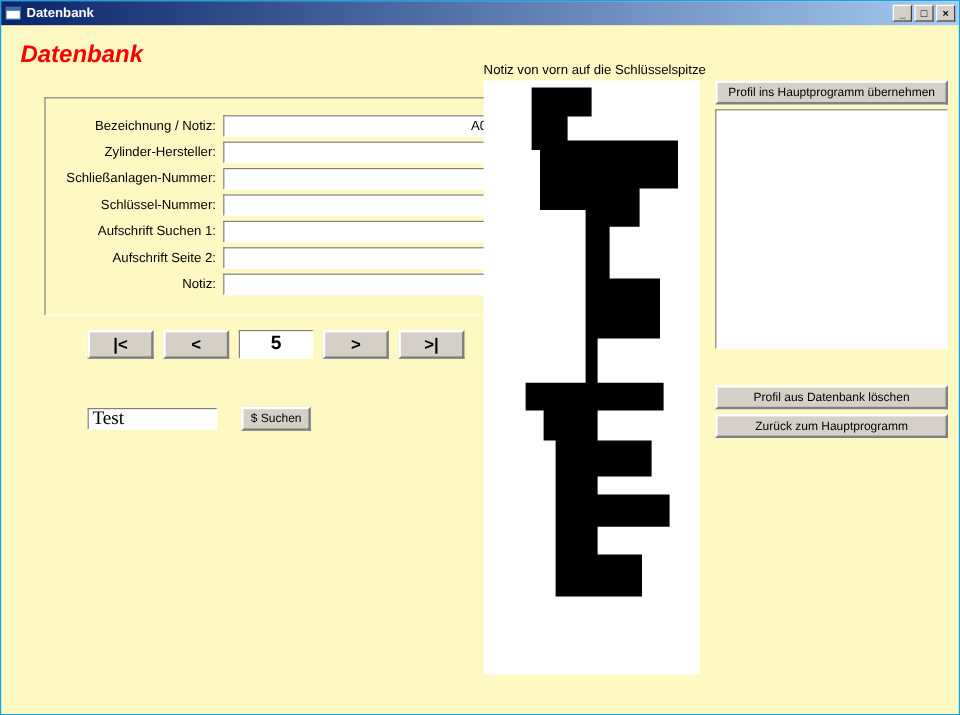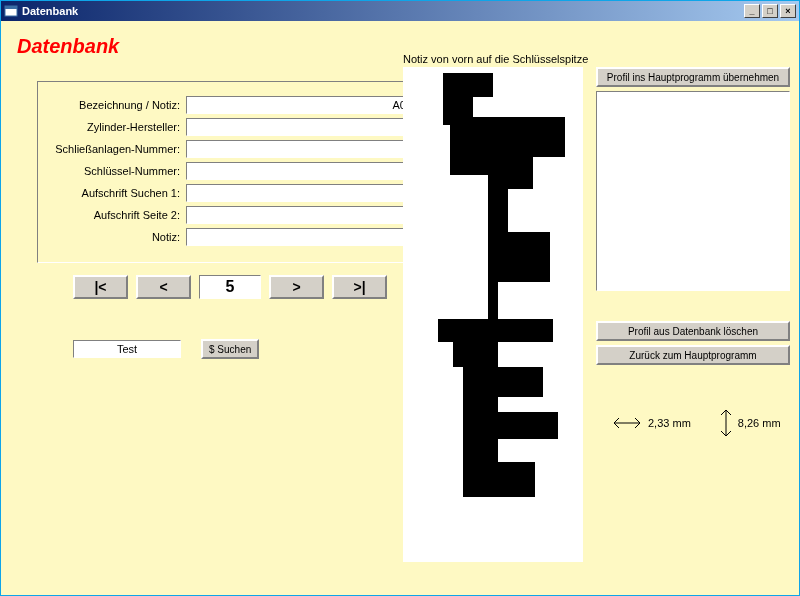--- a/index.html
+++ b/index.html
@@ -13,21 +13,21 @@
     .client { position: absolute; top: 20px; left: 0; right: 0; bottom: 0; padding: 10px; }
     .heading { color: #ff0000; font-size: 20px; font-weight: bold; font-style: italic; margin: 4px 0 12px 6px; }
     .form-panel { position: absolute; top: 60px; left: 8px; width: 390px; padding: 14px 10px 12px 10px; border: 1px solid #808080; border-right-color: #fff; border-bottom-color: #fff; margin-left: 28px; }
     .form-row { display: flex; align-items: center; margin-bottom: 4px; }
     .form-label { width: 138px; text-align: right; padding-right: 6px; font-size: 11px; }
     .form-input { flex: 1; height: 18px; border: 1px solid #808080; border-right-color: #fff; border-bottom-color: #fff; background: #fff; padding: 1px 3px; font-size: 11px; font-family: inherit; text-align: right; }
     .nav-bar { position: absolute; top: 254px; left: 72px; display: flex; gap: 8px; align-items: center; }
     .nav-btn { width: 55px; height: 24px; background: #d4d0c8; border: 2px solid #fff; border-right-color: #808080; border-bottom-color: #808080; font-size: 14px; font-weight: bold; cursor: pointer; }
     .nav-num { width: 62px; height: 24px; background: #fff; border: 1px solid #808080; border-right-color:#fff; border-bottom-color:#fff; text-align: center; font-size: 16px; font-weight: bold; line-height: 22px; }
     .search-row { position: absolute; top: 318px; left: 72px; display: flex; align-items: center; gap: 20px; }
-    .search-input { width: 108px; height: 18px; border: 1px solid #808080; border-right-color:#fff; border-bottom-color:#fff; background: #fff; padding: 1px 3px; font-size: 11px; font-family: Liberation Sans, sans-serif; text-align: center; }
+    .search-input { width: 108px; height: 18px; border: 1px solid #808080; border-right-color:#fff; border-bottom-color:#fff; background: #fff; padding: 1px 3px; font-size: 16px; font-family: Liberation Serif, serif; }
     .search-btn { height: 20px; padding: 0 6px; background: #d4d0c8; border: 2px solid #fff; border-right-color: #808080; border-bottom-color: #808080; font-size: 10px; cursor: pointer; }
     .profile-label { position: absolute; top: 32px; left: 402px; font-size: 11px; }
     .profile-canvas { position: absolute; top: 46px; left: 402px; width: 180px; height: 495px; background: #fff; border: 0; }
     .right-panel { position: absolute; top: 46px; left: 595px; width: 194px; }
     .full-btn { width: 194px; height: 20px; background: #d4d0c8; border: 2px solid #fff; border-right-color: #808080; border-bottom-color: #808080; font-size: 10px; cursor: pointer; margin-bottom: 4px; }
     .preview-box { width: 194px; height: 200px; background: #fff; border: 1px solid #808080; border-right-color:#fff; border-bottom-color:#fff; margin-bottom: 6px; }
     .dims { position: absolute; top: 386px; left: 610px; display: flex; gap: 28px; align-items: center; font-size: 11px; }
     .dim-item { display: flex; align-items: center; gap: 5px; }
     svg { display: block; }
   </style>
@@ -106,36 +106,14 @@
     </div>
 
     <div class="right-panel">
       <button class="full-btn">Profil ins Hauptprogramm übernehmen</button>
       <div class="preview-box"></div>
       <div style="height:24px"></div>
       <button class="full-btn">Profil aus Datenbank löschen</button>
       <button class="full-btn">Zurück zum Hauptprogramm</button>
     </div>
 
-    <div class="dims">
-      <div class="dim-item">
-        <span>
-          <svg width="32" height="14">
-              <line x1="3" y1="7" x2="29" y2="7" stroke="#000" stroke-width="1"></line>
-              <polyline points="8,2 3,7 8,12" fill="none" stroke="#000"></polyline>
-              <polyline points="24,2 29,7 24,12" fill="none" stroke="#000"></polyline>
-            </svg>
-        </span>
-        <span>2,33 mm</span>
-      </div>
-      <div class="dim-item">
-        <span>
-          <svg width="14" height="32">
-              <line x1="7" y1="3" x2="7" y2="29" stroke="#000" stroke-width="1"></line>
-              <polyline points="2,8 7,3 12,8" fill="none" stroke="#000"></polyline>
-              <polyline points="2,24 7,29 12,24" fill="none" stroke="#000"></polyline>
-            </svg>
-        </span>
-        <span>8,26 mm</span>
-      </div>
-    </div>
   </div>
 </div>
 
 </body></html>

